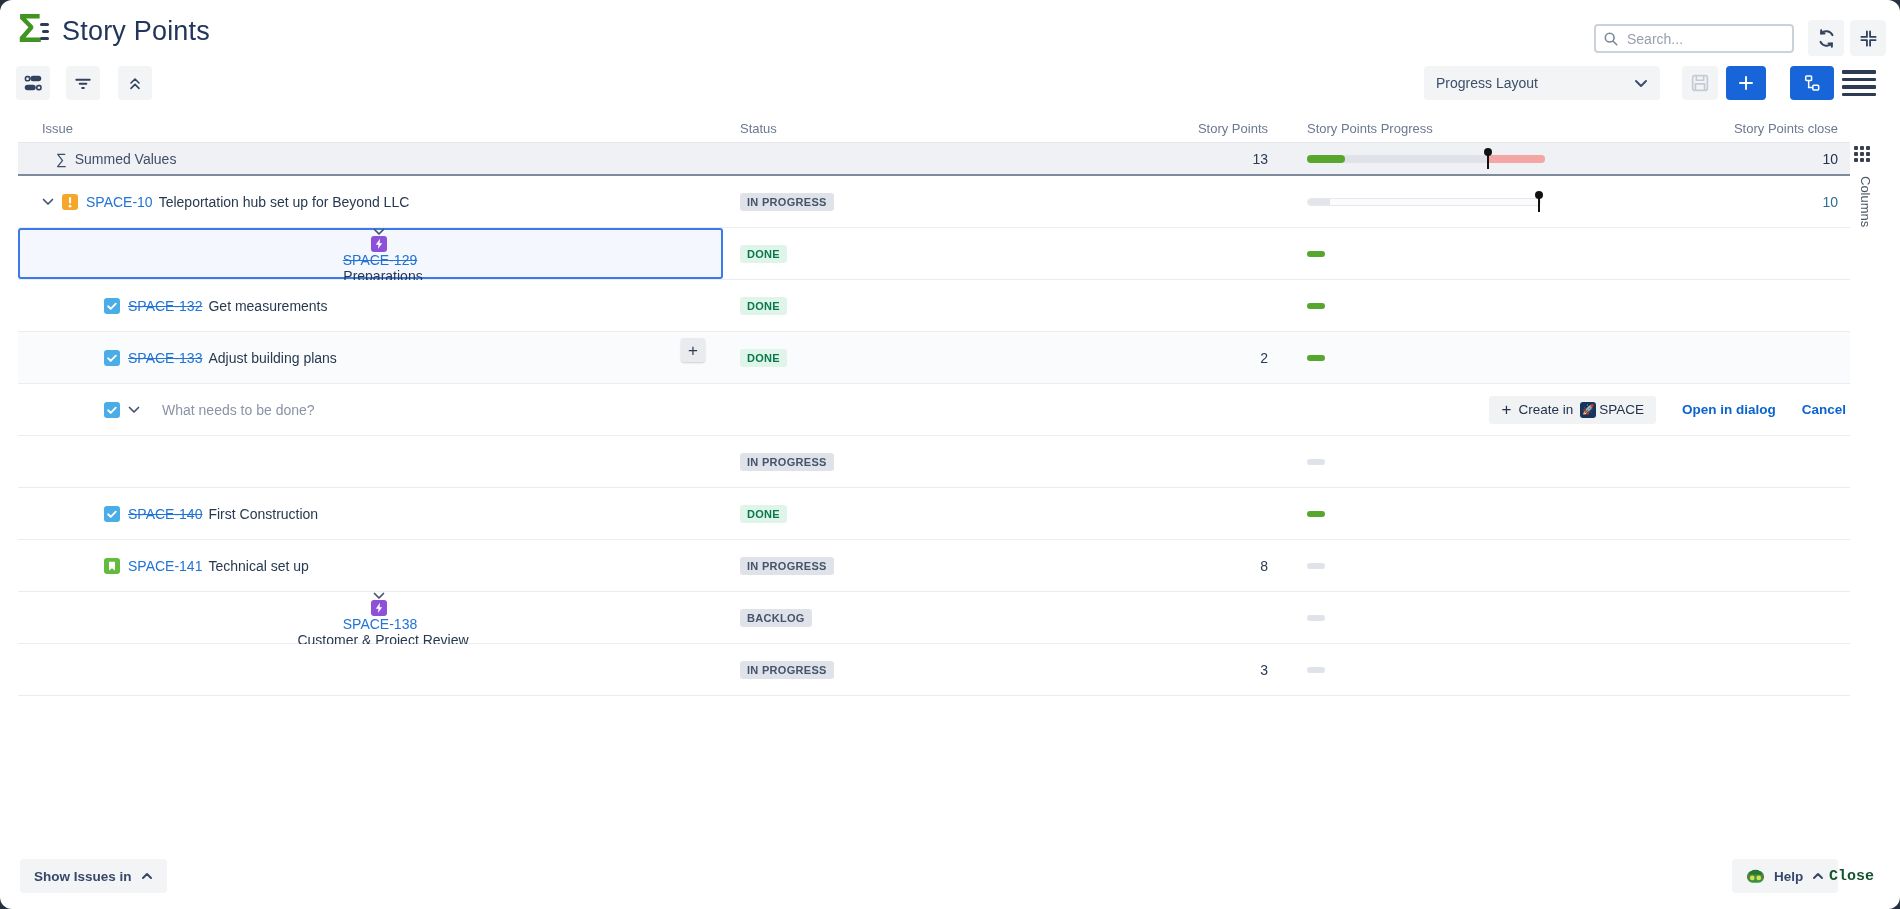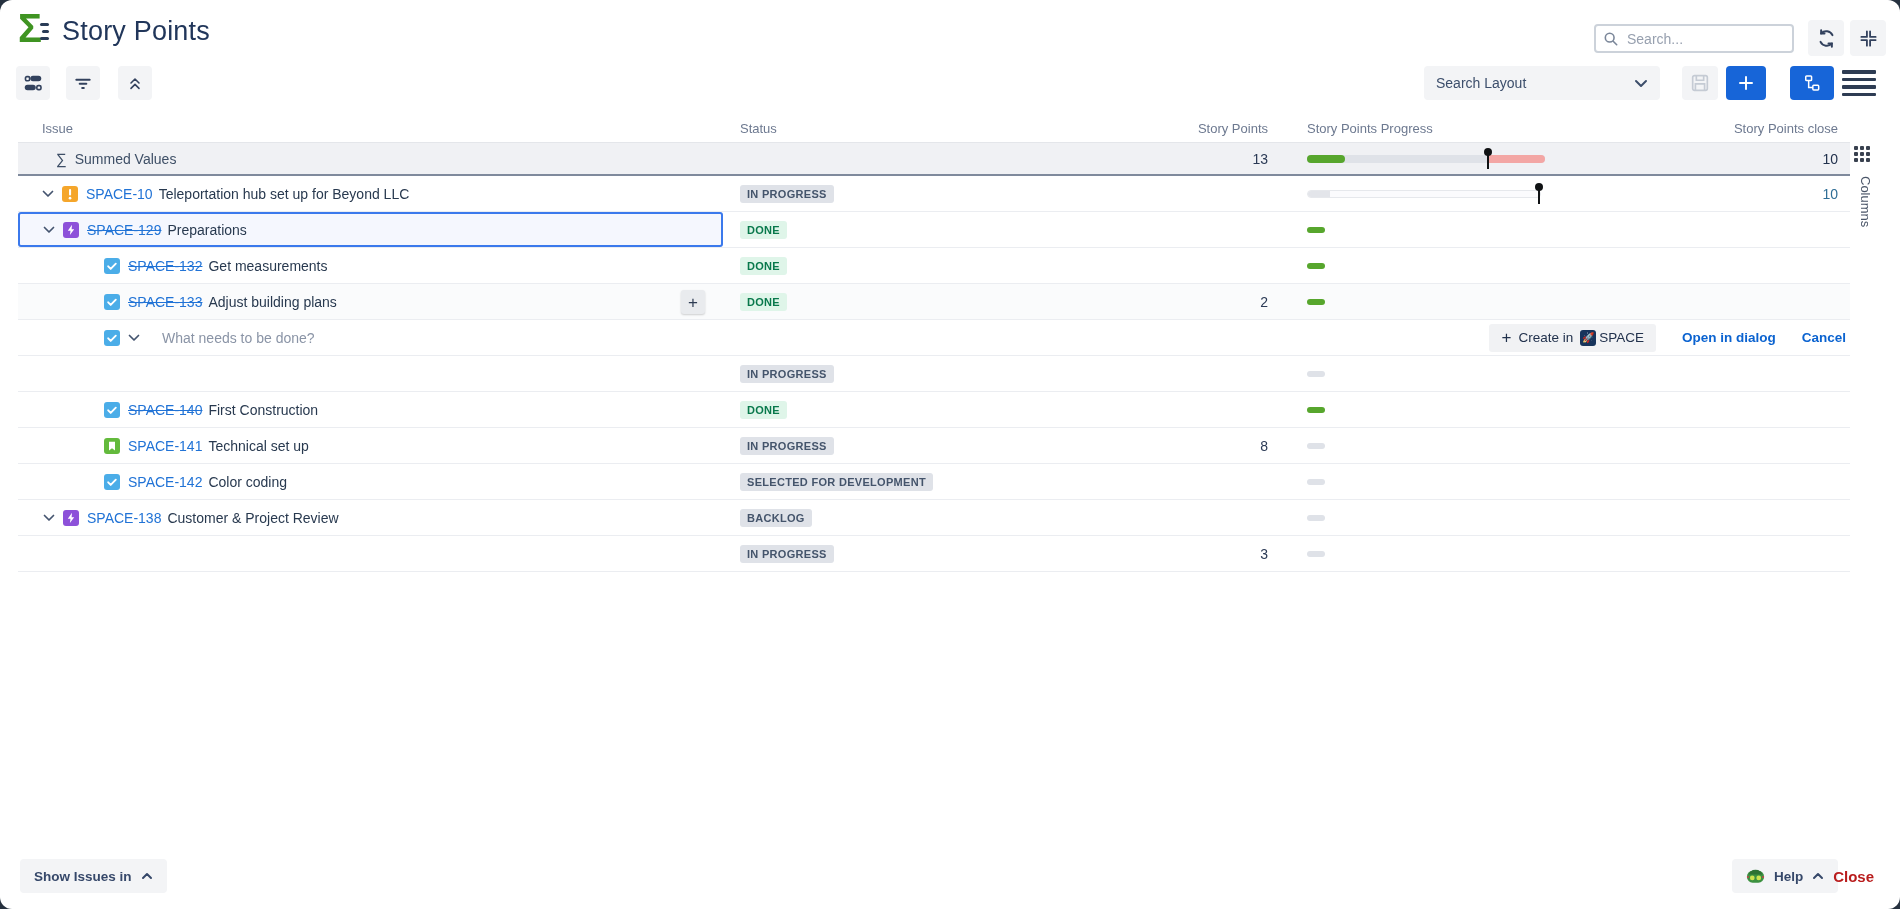--- a/index.html
+++ b/index.html
@@ -29,38 +29,38 @@
     border-radius:4px; display:flex; align-items:center; padding:0 12px; font-size:14px; color:#3c4e6b; cursor:pointer; }
   .layout-select .lbl { flex:1; }
   .btn-blue { background:#1765d8; }
   .hamburger { position:absolute; left:1842px; top:70px; width:34px; height:26px; background:transparent;
     border:0; display:flex; flex-direction:column; justify-content:space-between; cursor:pointer; }
   .hamburger i { display:block; height:3.5px; background:#2e3c53; border-radius:1px; }
 
   
   .table { position:absolute; left:18px; top:116px; width:1832px; }
   .thead { position:relative; height:26px; font-size:13px; color:#6d7990; }
-  .row { position:relative; height:36px; border-bottom:1px solid #ebedf1; background:#fff; }
+  .row { position:relative; height:52px; border-bottom:1px solid #ebedf1; background:#fff; }
   .row.hover { background:#fafbfc; }
   .row.summary { height:34px; background:#f0f1f4; border-top:1px solid #e4e6ea; border-bottom:2px solid #7f8a9c; }
   .cell { position:absolute; top:0; bottom:0; display:flex; align-items:center; }
   .c-issue   { left:0; width:705px; }
   .c-status  { left:717px; width:330px; padding-left:5px; }
   .c-sp      { left:1100px; width:150px; justify-content:flex-end; font-size:14px; color:#2b3a55; }
   .c-progress{ left:1289px; width:260px; }
   .c-budget  { right:12px; width:150px; justify-content:flex-end; font-size:14px; color:#22324d; }
   .c-budget.editable { color:#2f6e96; }
   .c-issue.selected { box-shadow:inset 0 0 0 2px #3b79ec; background:#f5f7fe; border-radius:3px; }
   .th-issue { position:absolute; left:24px; top:5px; }
   .th-status{ position:absolute; left:722px; top:5px; }
   .th-sp    { position:absolute; left:1100px; width:150px; top:5px; text-align:right; }
   .th-prog  { position:absolute; left:1289px; top:5px; }
   .th-budget{ position:absolute; right:12px; width:220px; top:5px; text-align:right; }
 
-  .lvl1 { padding-left:24px; } .lvl2 { padding-left:25px; } .lvl3 { padding-left:66px; }
+  .lvl1 { padding-left:24px; } .lvl2 { padding-left:25px;flex-direction:column; } .lvl3 { padding-left:66px; }
   .expander { width:12px; margin-right:8px; display:inline-flex; cursor:pointer; }
   .exp-spacer { width:20px; display:inline-block; }
   .type-icon { width:16px; height:16px; margin-right:8px; display:inline-flex; }
   .ikey { font-size:14px; color:#2173d6; text-decoration:none; margin-right:6px; cursor:pointer; }
   .ikey.strike { text-decoration:line-through; }
   .isummary { font-size:14px; color:#28394f; }
   .sum-label { font-size:14px; color:#3e4f66; padding-left:38px; display:flex; align-items:center; }
   .sum-label .sg { font-size:15px; margin-right:8px; color:#3e4f66; }
   .badge { font-size:11px; font-weight:700; letter-spacing:.3px; padding:3px 7px; border-radius:3px; white-space:nowrap; }
   .badge.gray  { background:#dfe2e8; color:#44546b; }
@@ -95,22 +95,22 @@
   
   .col-grip { position:absolute; left:1854px; top:146px; width:20px; height:20px; cursor:grab;
     display:grid; grid-template-columns:repeat(3,4px); grid-template-rows:repeat(3,4px); gap:2px; }
   .col-grip i { background:#39414f; border-radius:1px; }
   .col-label { position:absolute; left:1858px; top:176px; writing-mode:vertical-rl; font-size:13px; color:#4a5568; cursor:pointer; }
 
   
   .foot-btn { position:absolute; bottom:16px; height:34px; background:#f3f4f6; border:0; border-radius:4px;
     display:flex; align-items:center; gap:9px; padding:0 14px; font-size:13.5px; font-weight:600; color:#36486a;
     cursor:pointer; font-family:inherit; }
-  .close-link { position:absolute; right:26px; bottom:24px; font-size:15px; font-weight:700; color:#b91c1c;
-    text-decoration:none; cursor:pointer; }
+  .close-link { position:absolute; right:26px; bottom:24px; font-size:15px; font-weight:700; color:#14532d;
+    text-decoration:none; cursor:pointer;font-family:Liberation Mono, monospace; }
   .chev-up { display:inline-block; }
 </style>
 </head>
 <body>
 
 <div class="window">
 
   <div class="hdr">
     <div class="logo">
       <span class="sig">Σ</span>
@@ -161,21 +161,21 @@
     </svg>
   </button>
   <button class="tbar-btn" style="left:118px; width:34px;">
     <svg width="16" height="16" viewBox="0 0 24 24" fill="none" stroke="#33425e" stroke-width="2.4" stroke-linecap="round" stroke-linejoin="round">
       <path d="M6 12l6-6 6 6"></path>
         <path d="M6 20l6-6 6 6"></path>
     </svg>
   </button>
 
   <div class="layout-select">
-    <span class="lbl">Search Layout</span>
+    <span class="lbl">Progress Layout</span>
     <svg width="14" height="9" viewBox="0 0 14 9">
       <path d="M2 2l5 5 5-5" fill="none" stroke="#3c4e6b" stroke-width="2" stroke-linecap="round" stroke-linejoin="round"></path>
     </svg>
   </div>
   <button class="tbar-btn" style="left:1682px; width:36px;">
     <svg width="22" height="22" viewBox="0 0 24 24" fill="none" stroke="#c5cbd4" stroke-width="1.8">
       <rect x="4" y="4" width="16" height="16" rx="2"></rect>
       <path d="M8 4v5h8V4"></path>
         <path d="M7 20v-7h10v7"></path>
     </svg>
@@ -399,41 +399,20 @@
           <div class="cell c-status">
             <span class="badge gray">IN PROGRESS</span>
           </div>
           <div class="cell c-sp">8</div>
           <div class="cell c-progress">
             <div class="pill gray"></div>
           </div>
           <div class="cell c-budget"></div>
         </div>
         <div class="row">
-          <div class="cell c-issue lvl3">
-            <span class="exp-spacer"></span>
-            <span class="type-icon">
-              <svg width="16" height="16" viewBox="0 0 16 16">
-                <rect width="16" height="16" rx="3" fill="#4bade8"></rect>
-                <path d="M4.2 8.3l2.5 2.6 5.1-5.2" fill="none" stroke="#fff" stroke-width="1.9" stroke-linecap="round" stroke-linejoin="round"></path>
-              </svg>
-            </span>
-            <a class="ikey">SPACE-142</a>
-            <span class="isummary">Color coding</span>
-          </div>
-          <div class="cell c-status">
-            <span class="badge gray">SELECTED FOR DEVELOPMENT</span>
-          </div>
-          <div class="cell c-sp"></div>
-          <div class="cell c-progress">
-            <div class="pill gray"></div>
-          </div>
-          <div class="cell c-budget"></div>
-        </div>
-        <div class="row">
           <div class="cell c-issue lvl2">
             <span class="expander">
               <svg width="12" height="8" viewBox="0 0 12 8">
                 <path d="M1.5 1.5L6 6l4.5-4.5" fill="none" stroke="#44546f" stroke-width="1.7" stroke-linecap="round" stroke-linejoin="round"></path>
               </svg>
             </span>
             <span class="type-icon">
               <svg width="16" height="16" viewBox="0 0 16 16">
                 <rect width="16" height="16" rx="3" fill="#8d51d9"></rect>
                 <path d="M9 2.8L4.8 8.8h2.7L6.9 13l4.3-5.8H8.6L9 2.8z" fill="#fff"></path>

